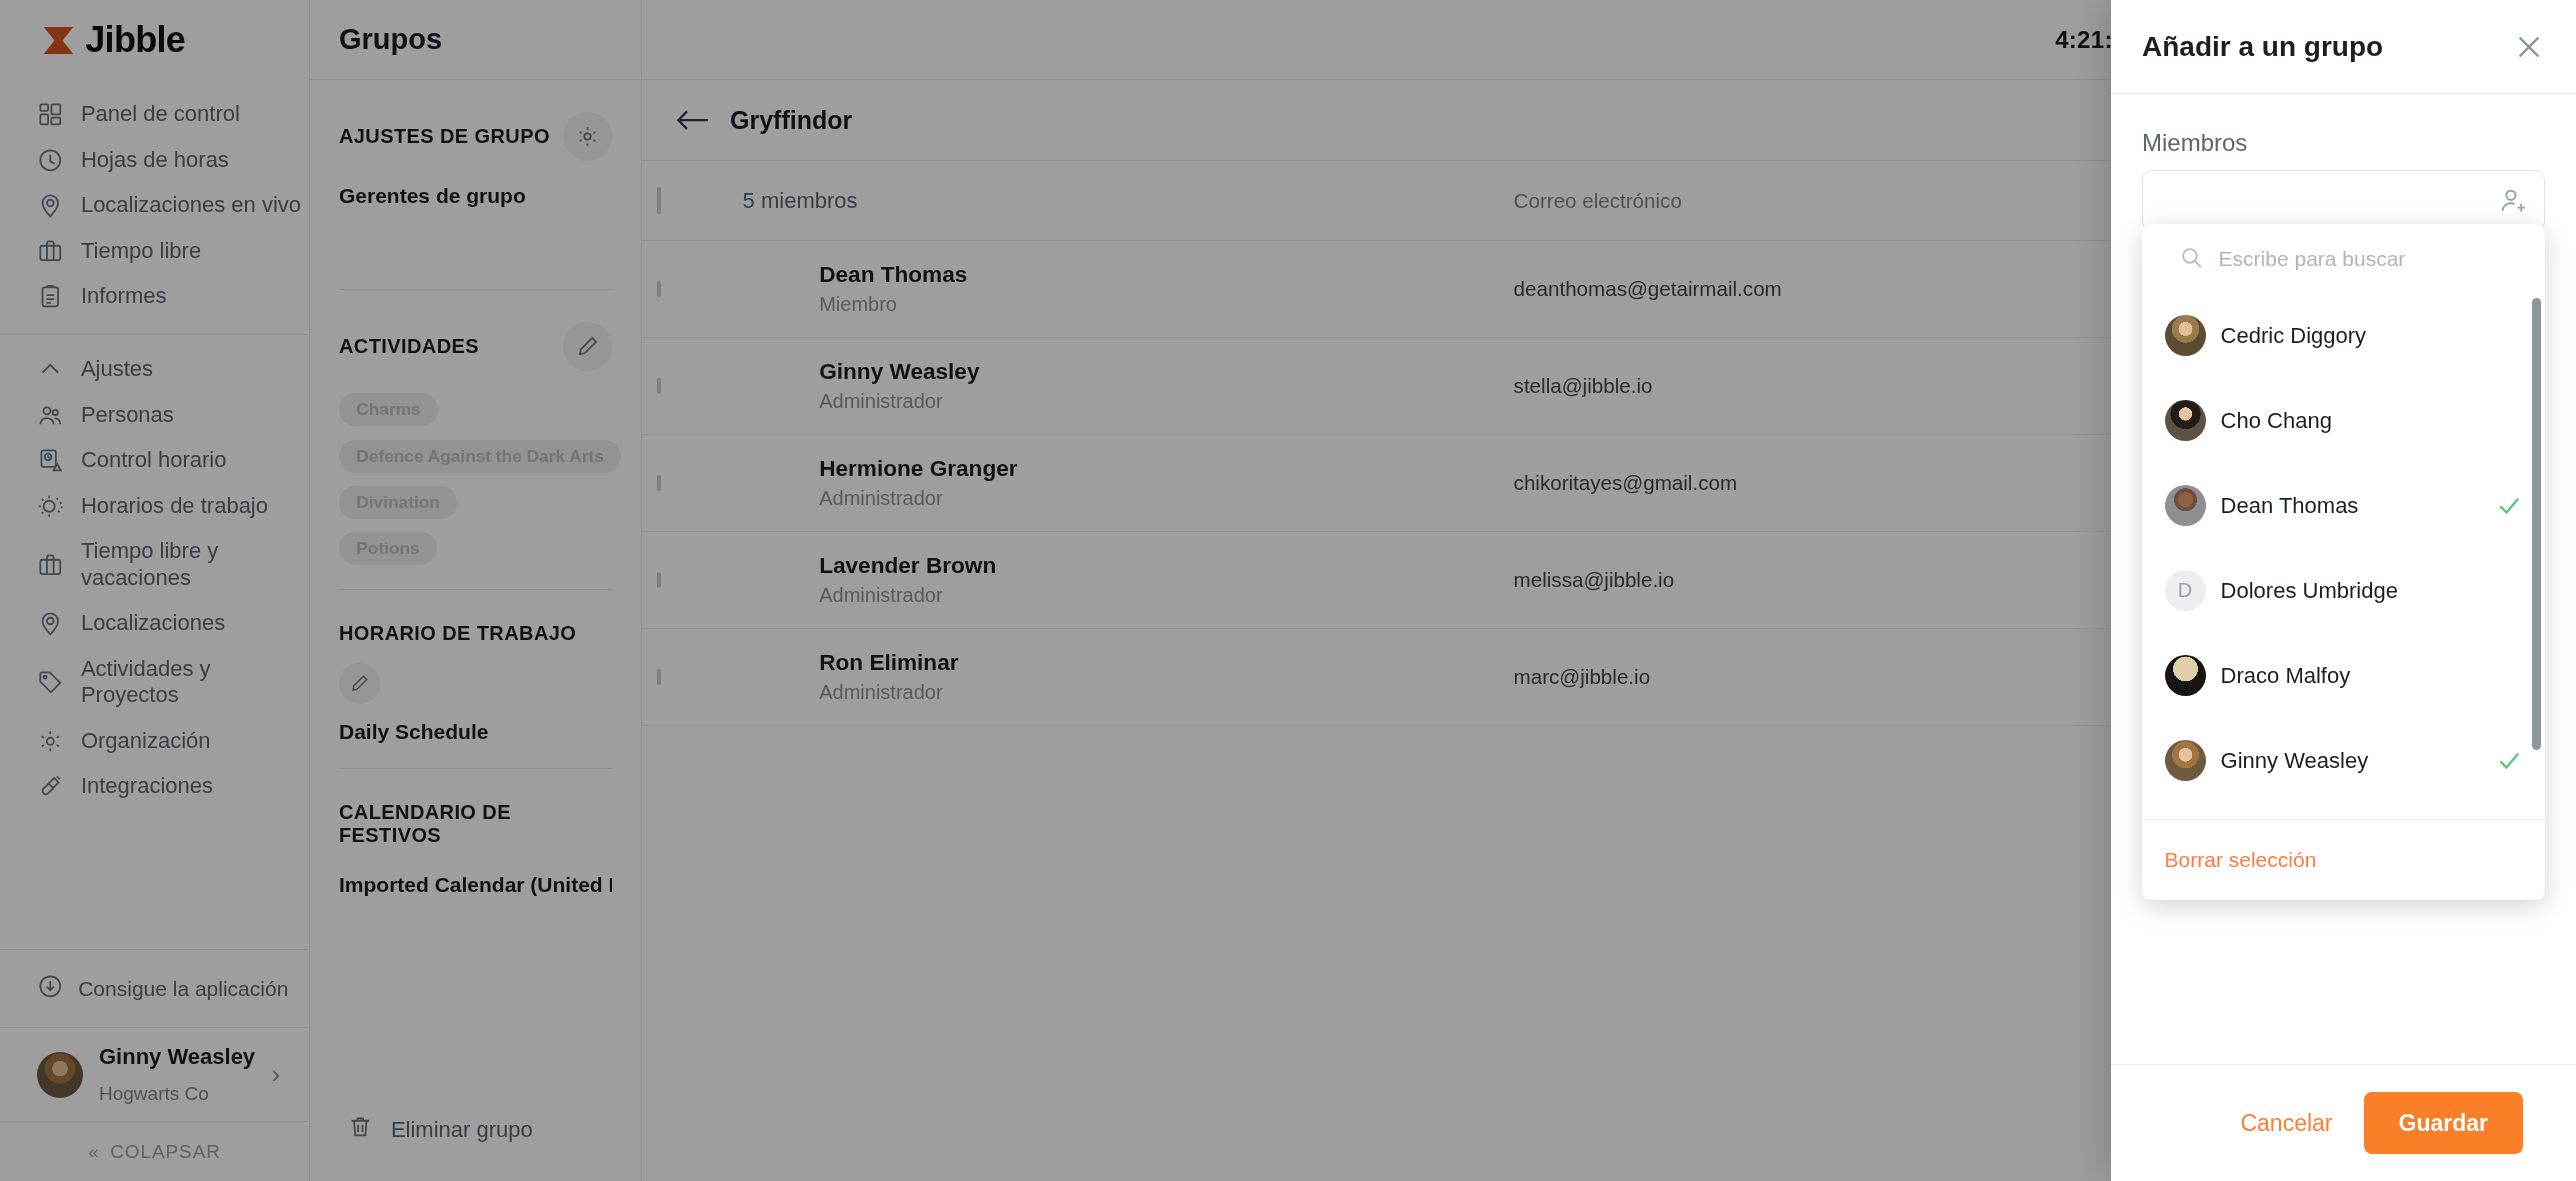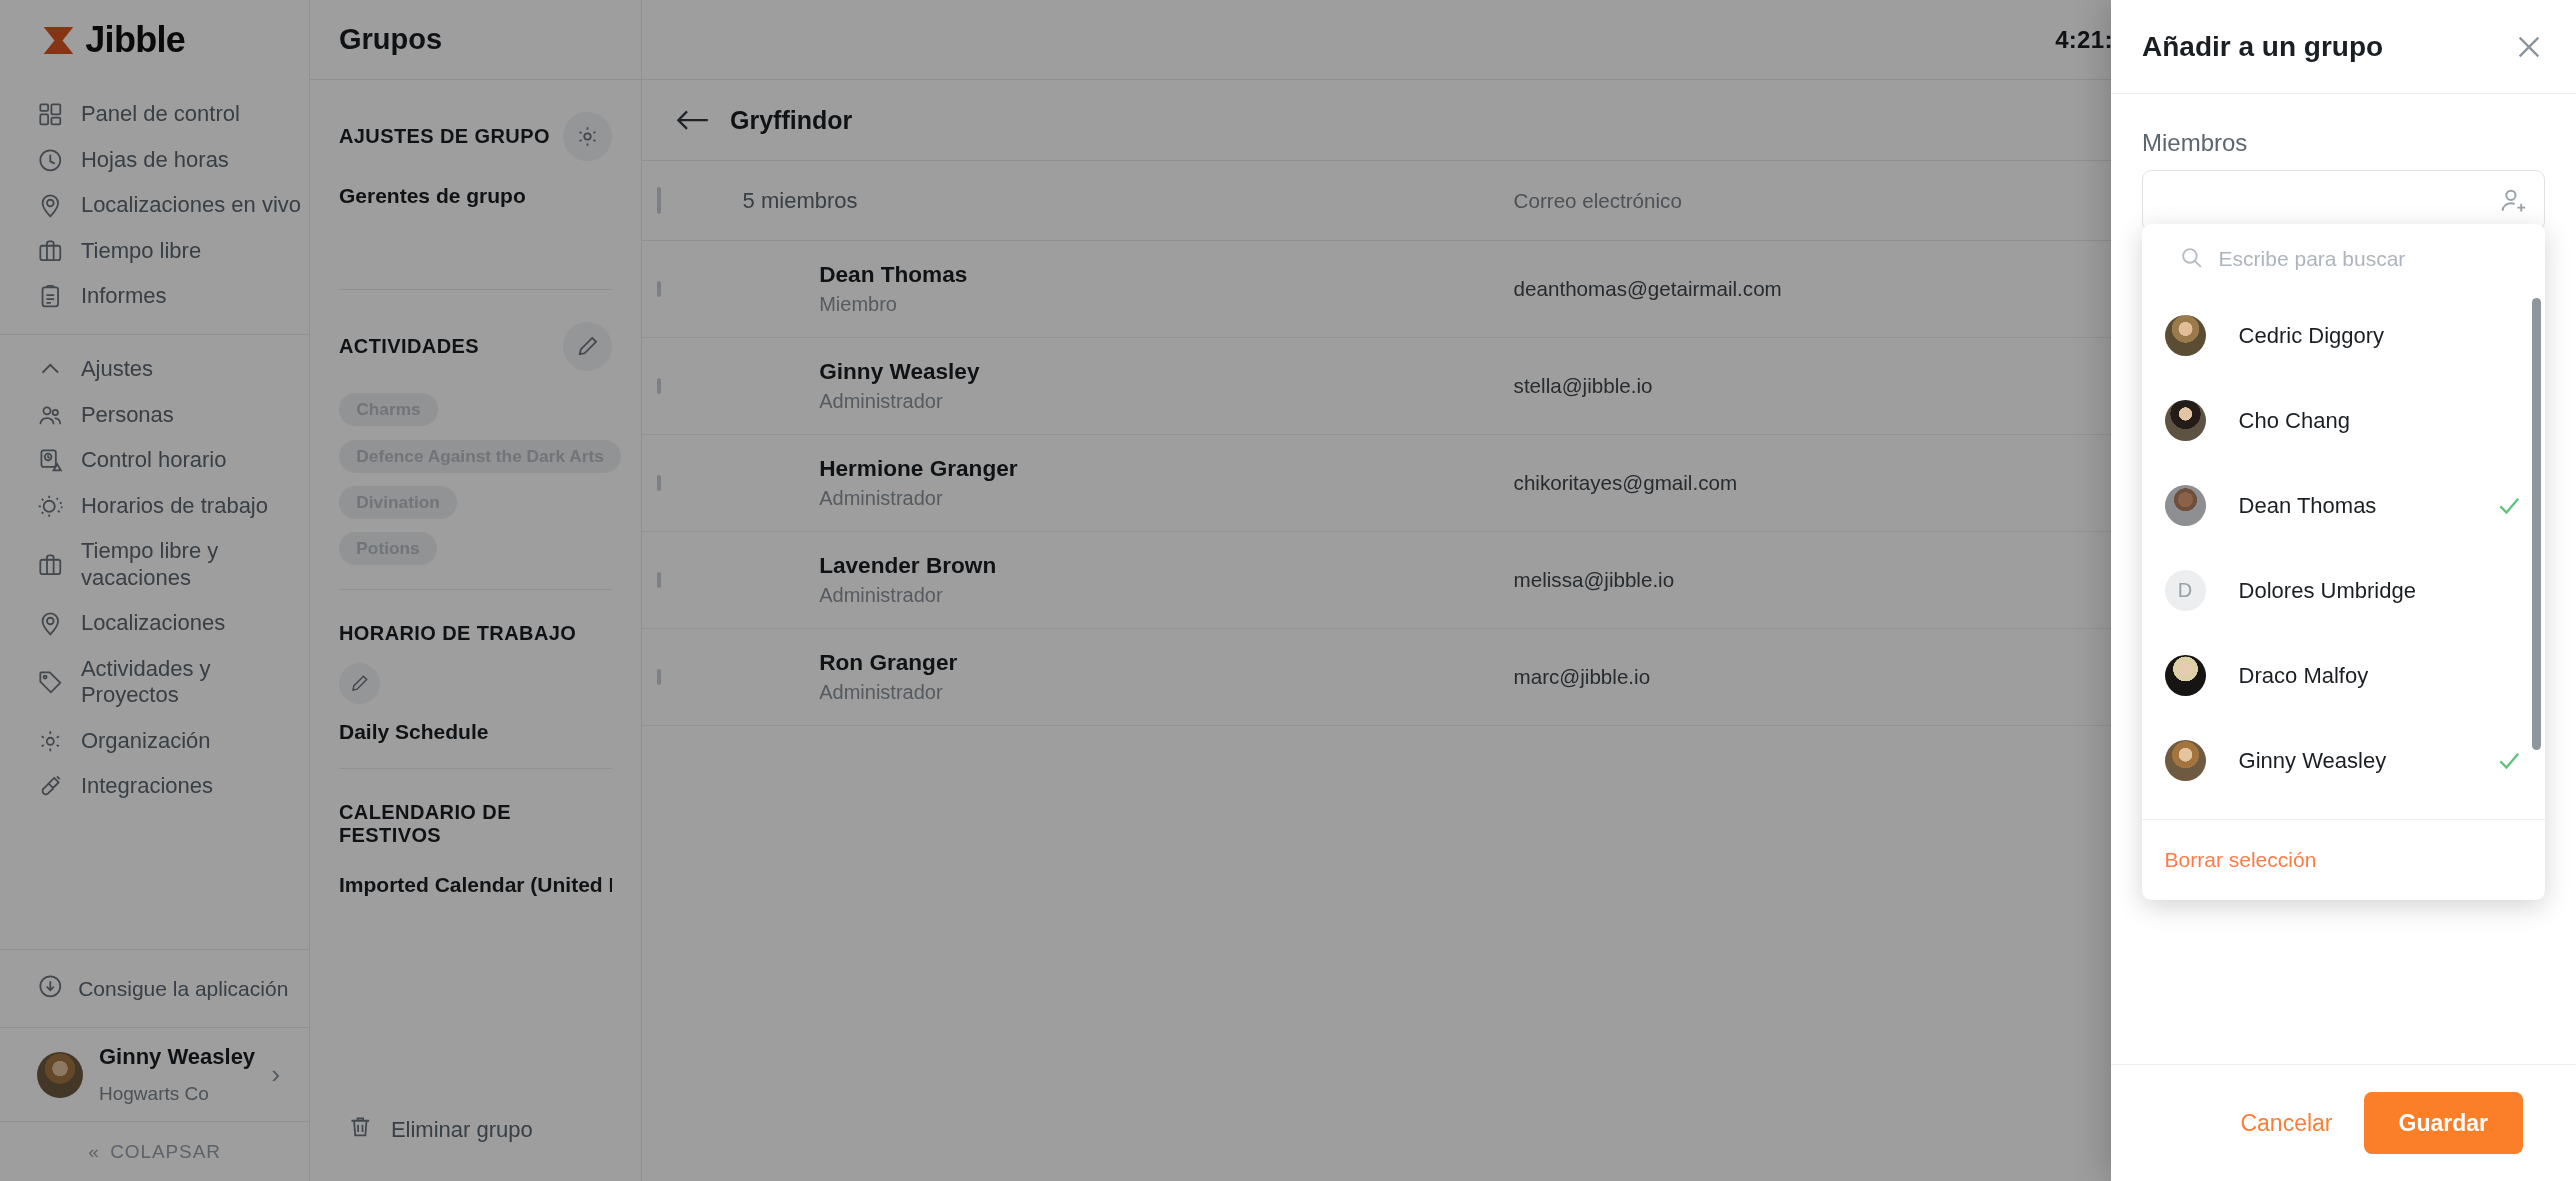--- a/index.html
+++ b/index.html
@@ -226,21 +226,21 @@
     border: none; outline: none; font-size: 21px; color: #1a1f24;
     font-family: "Liberation Sans", sans-serif; width: 100%;
     background: transparent;
   }
   .dd-search input::placeholder { color: #aeb5bc; }
   .dd-list {
     flex: 1 1 auto; overflow: hidden; position: relative;
     border-bottom: 1.3px solid #eceef0;
   }
   .dd-row {
-    display: flex; align-items: center; gap: 33px;
+    display: flex; align-items: center; gap: 15px;
     height: 85px; padding: 0 22.6px; cursor: pointer;
   }
   .dd-av {
     width: 41px; height: 41px; border-radius: 50%; overflow: hidden; flex: 0 0 41px;
     display: flex; align-items: center; justify-content: center;
     background: #eceef0; color: #9aa2a9; font-size: 20px;
   }
   .dd-name { flex: 1 1 auto; font-size: 22px; color: #1a1f24; }
   .dd-check { width: 26.6px; height: 26.6px; flex: 0 0 26.6px; }
   .dd-scrollbar {
@@ -615,21 +615,21 @@
           </td>
           <td class="cell-mail">melissa@jibble.io</td>
           <td class="cell-last">a day</td>
         </tr>
         <tr>
           <td><span class="chk"></span></td>
           <td>
             <div class="cell-user">
               <span class="cell-av"><span class="face f-ron"></span></span>
               <span>
-                <span class="cell-name" style="display:block">Ron Granger</span>
+                <span class="cell-name" style="display:block">Ron Eliminar</span>
                 <span class="cell-role" style="display:block">Administrador</span>
               </span>
             </div>
           </td>
           <td class="cell-mail">marc@jibble.io</td>
           <td class="cell-last">16 da</td>
         </tr>
       </tbody>
     </table>
   </main>

